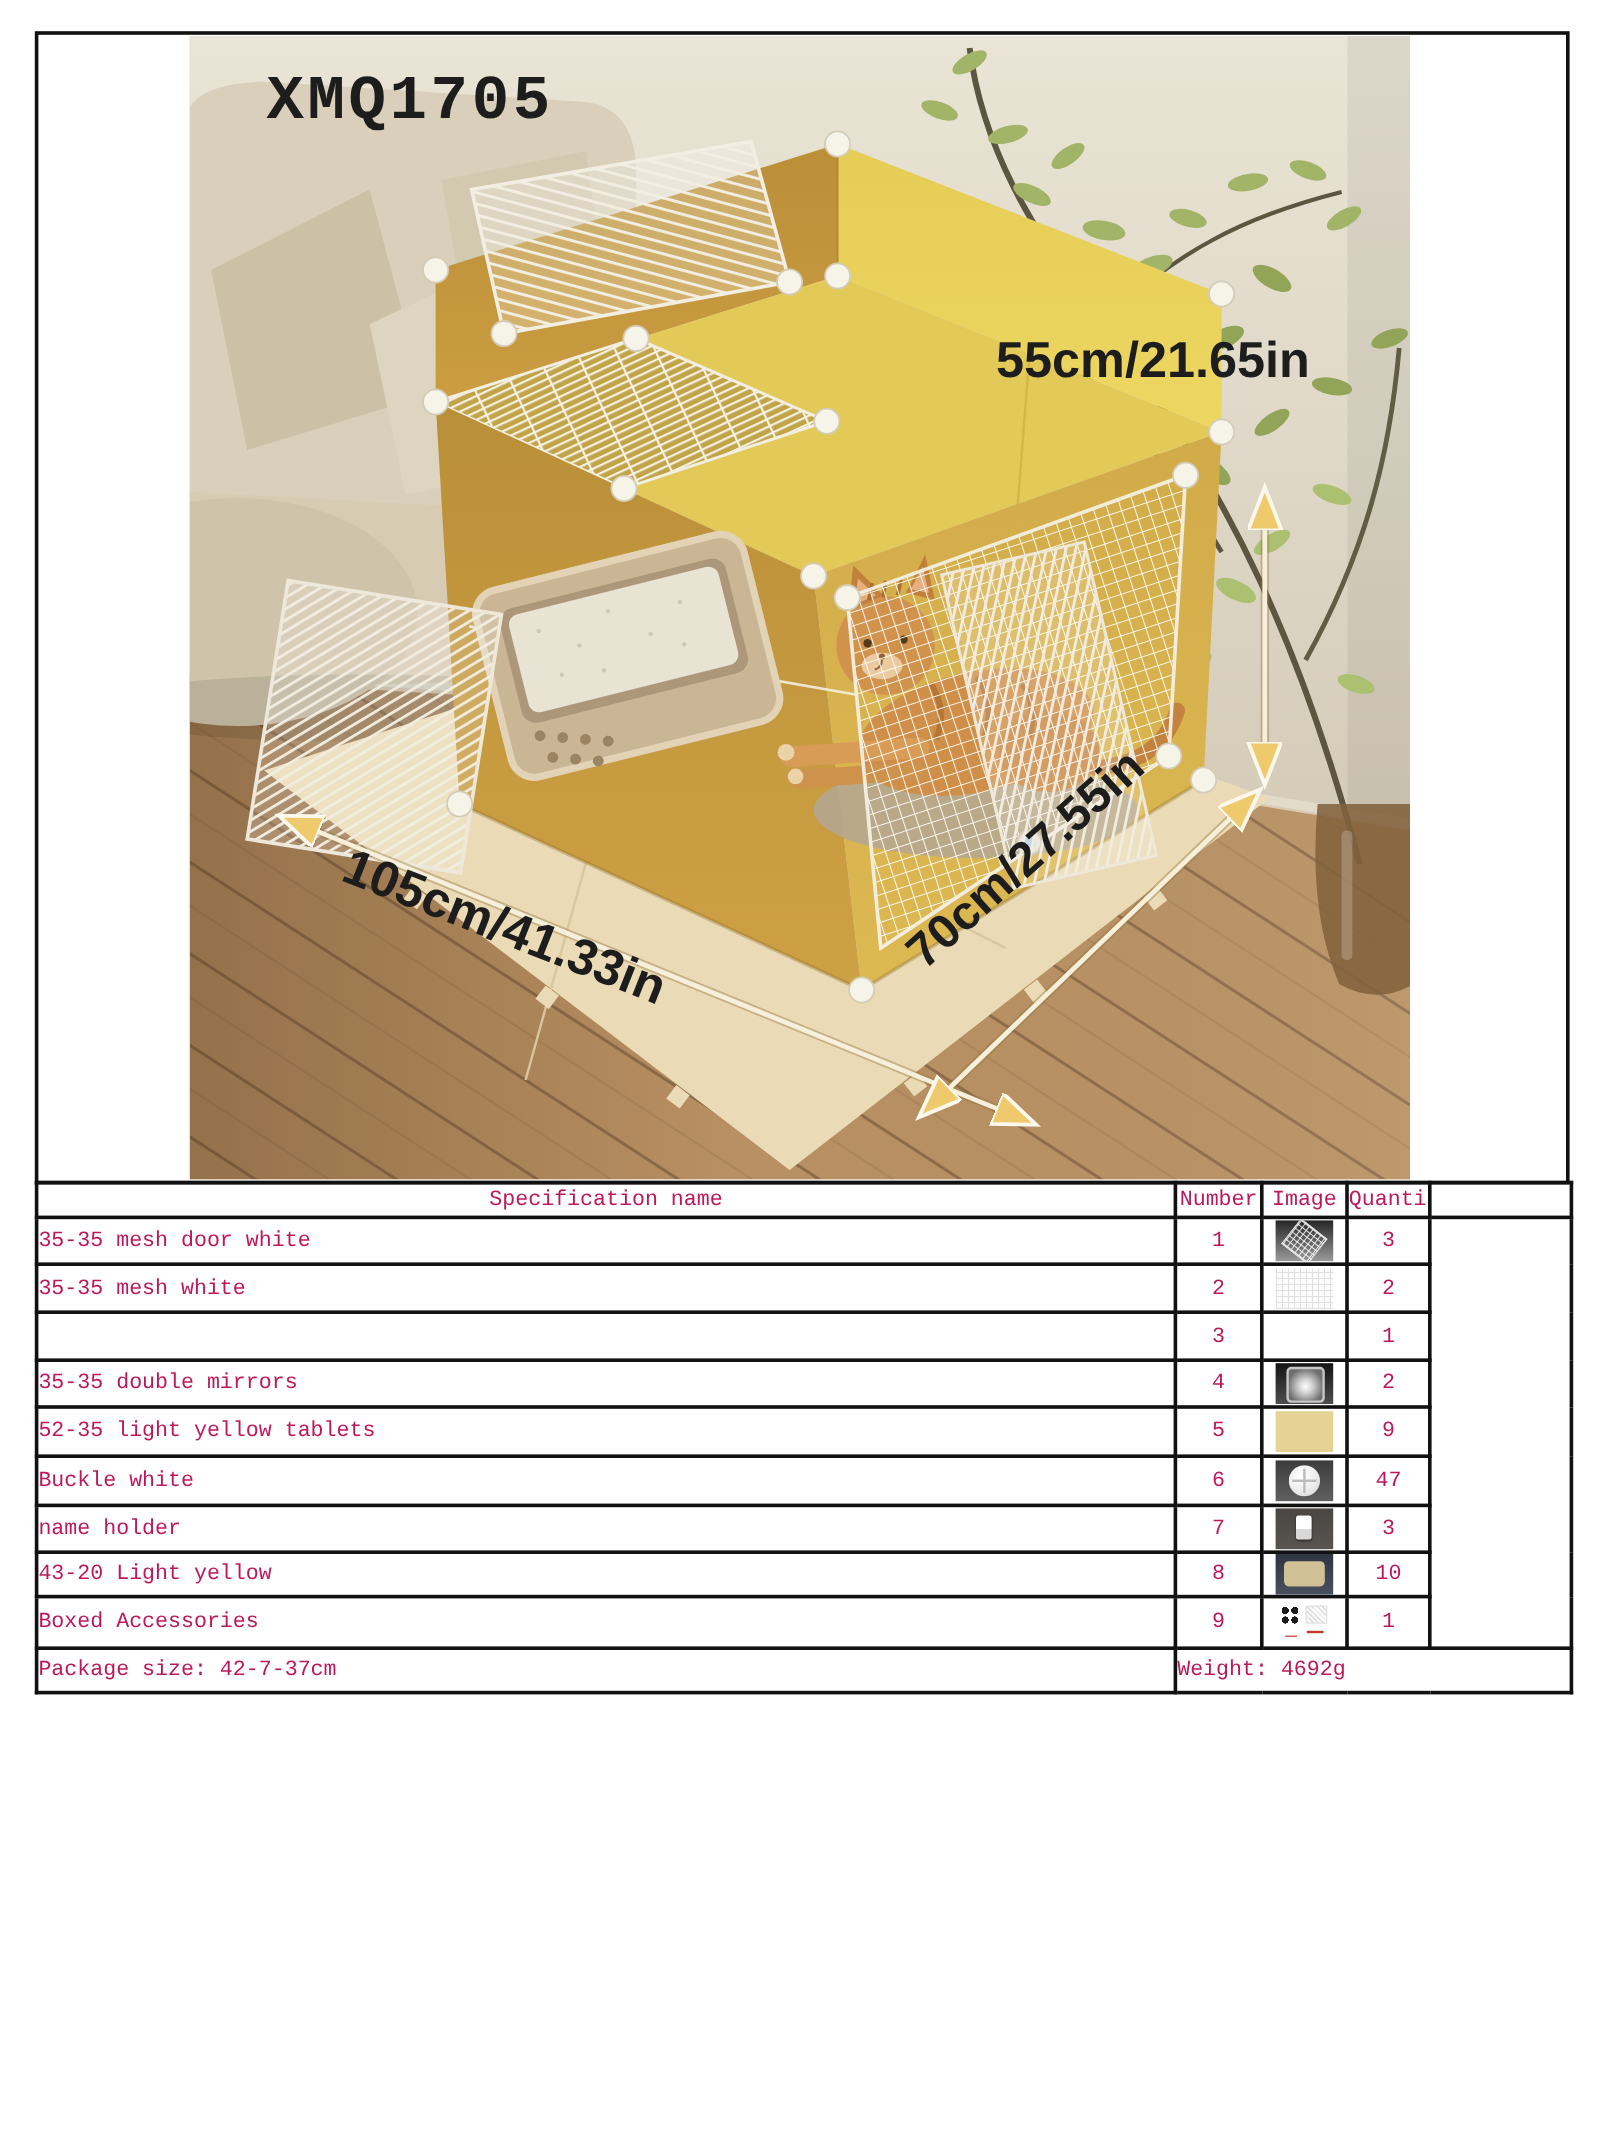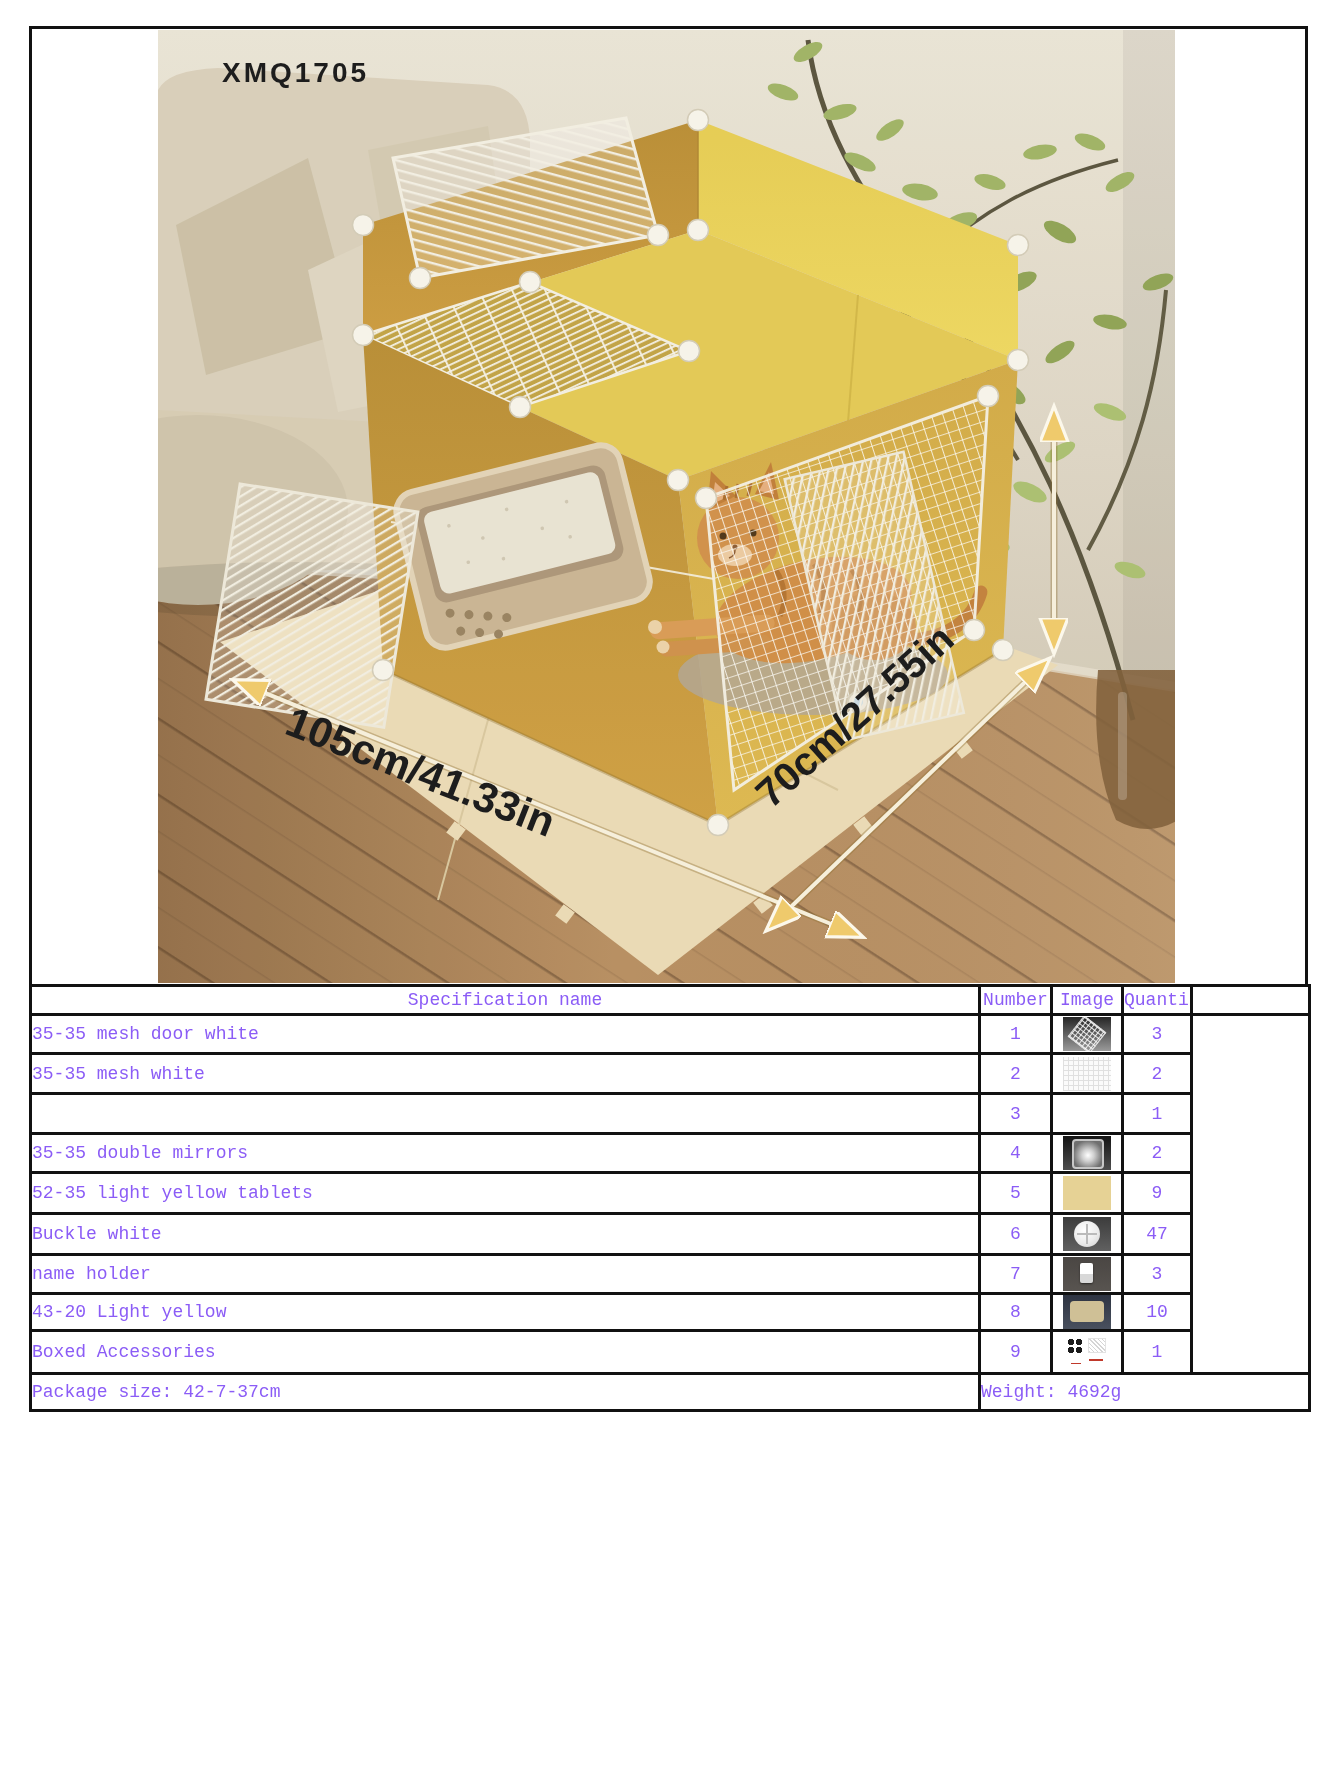--- a/index.html
+++ b/index.html
@@ -4,28 +4,28 @@
 <style>
   html,body{margin:0;padding:0;background:#ffffff;}
   .page{position:relative;width:1340px;height:1785px;background:#fff;overflow:hidden;
         font-family:"Liberation Sans","DejaVu Sans",sans-serif;}
   
   .frame{position:absolute;left:29px;top:26px;width:1279px;height:961px;
          border:3px solid #111;box-sizing:border-box;background:#fff;}
   .photo{position:absolute;left:126px;top:1px;width:1017px;height:953px;overflow:hidden;background:#ddd5c5;}
   .scene{position:absolute;left:0;top:0;width:1017px;height:953px;display:block;}
   .lbl{position:absolute;font-weight:700;color:#1d1d1d;white-space:nowrap;line-height:1.05;}
-  .lbl-model{left:64px;top:28px;font-size:28px;letter-spacing:3px;}
+  .lbl-model{left:64px;top:28px;font-size:52px;letter-spacing:3px;font-family:Liberation Mono, monospace;}
   .lbl-55{left:672px;top:248px;font-size:42px;}
   .lbl-105{left:130px;top:668px;font-size:42px;transform:rotate(21.5deg);transform-origin:0 50%;}
   .lbl-70{left:604px;top:748px;font-size:40px;transform:rotate(-42deg);transform-origin:0 50%;}
 
   
   table.spec{position:absolute;left:29px;top:984px;width:1279px;border-collapse:collapse;
-             table-layout:fixed;font-family:"Liberation Mono","DejaVu Sans Mono",monospace;color:#8b5cf6;}
+             table-layout:fixed;font-family:"Liberation Mono","DejaVu Sans Mono",monospace;color:#be185d;}
   table.spec td{border:3px solid #111;padding:0;vertical-align:middle;overflow:hidden;}
   td.name{font-size:18px;text-align:left;padding:0 0 0 8px;letter-spacing:0;}
   td.cname{font-size:18px;text-align:center;}
   td.small-h{font-size:18px;text-align:center;}
   td.num{font-size:18px;text-align:center;}
   td.imgc{text-align:center;}
   .thumb{width:48px;height:34px;margin:0 auto;position:relative;overflow:hidden;}
   .t1{background:linear-gradient(180deg,#262626,#9a9a9a);}
   .t1::after{content:"";position:absolute;left:10px;top:4px;width:26px;height:25px;transform:rotate(38deg);
      background:repeating-linear-gradient(0deg,rgba(255,255,255,.85) 0 1px,transparent 1px 4px),
@@ -308,20 +308,21 @@
           <line x1="896" y1="382" x2="896" y2="618" stroke="#8e6f33" stroke-width="7" opacity="0.4"></line>
           <line x1="80" y1="652" x2="700" y2="905" stroke="#f7f0dd" stroke-width="4" marker-start="url(#ah)" marker-end="url(#ah)"></line>
           <line x1="612" y1="897" x2="888" y2="632" stroke="#f7f0dd" stroke-width="4" marker-start="url(#ah)" marker-end="url(#ah)"></line>
           <line x1="896" y1="382" x2="896" y2="618" stroke="#f7f0dd" stroke-width="4" marker-start="url(#ah)" marker-end="url(#ah)"></line>
         </g>
 
         <rect x="0" y="0" width="1017" height="953" fill="#f0dca8" opacity="0.04"></rect>
       </svg>
 
       <div class="lbl lbl-model">XMQ1705</div>
+      <div class="lbl lbl-55">55cm/21.65in</div>
       <div class="lbl lbl-105">105cm/41.33in</div>
       <div class="lbl lbl-70">70cm/27.55in</div>
     </div>
   </div>
 
   <table class="spec">
     <colgroup>
       <col style="width:949px">
         <col style="width:72px">
         <col style="width:71px">

